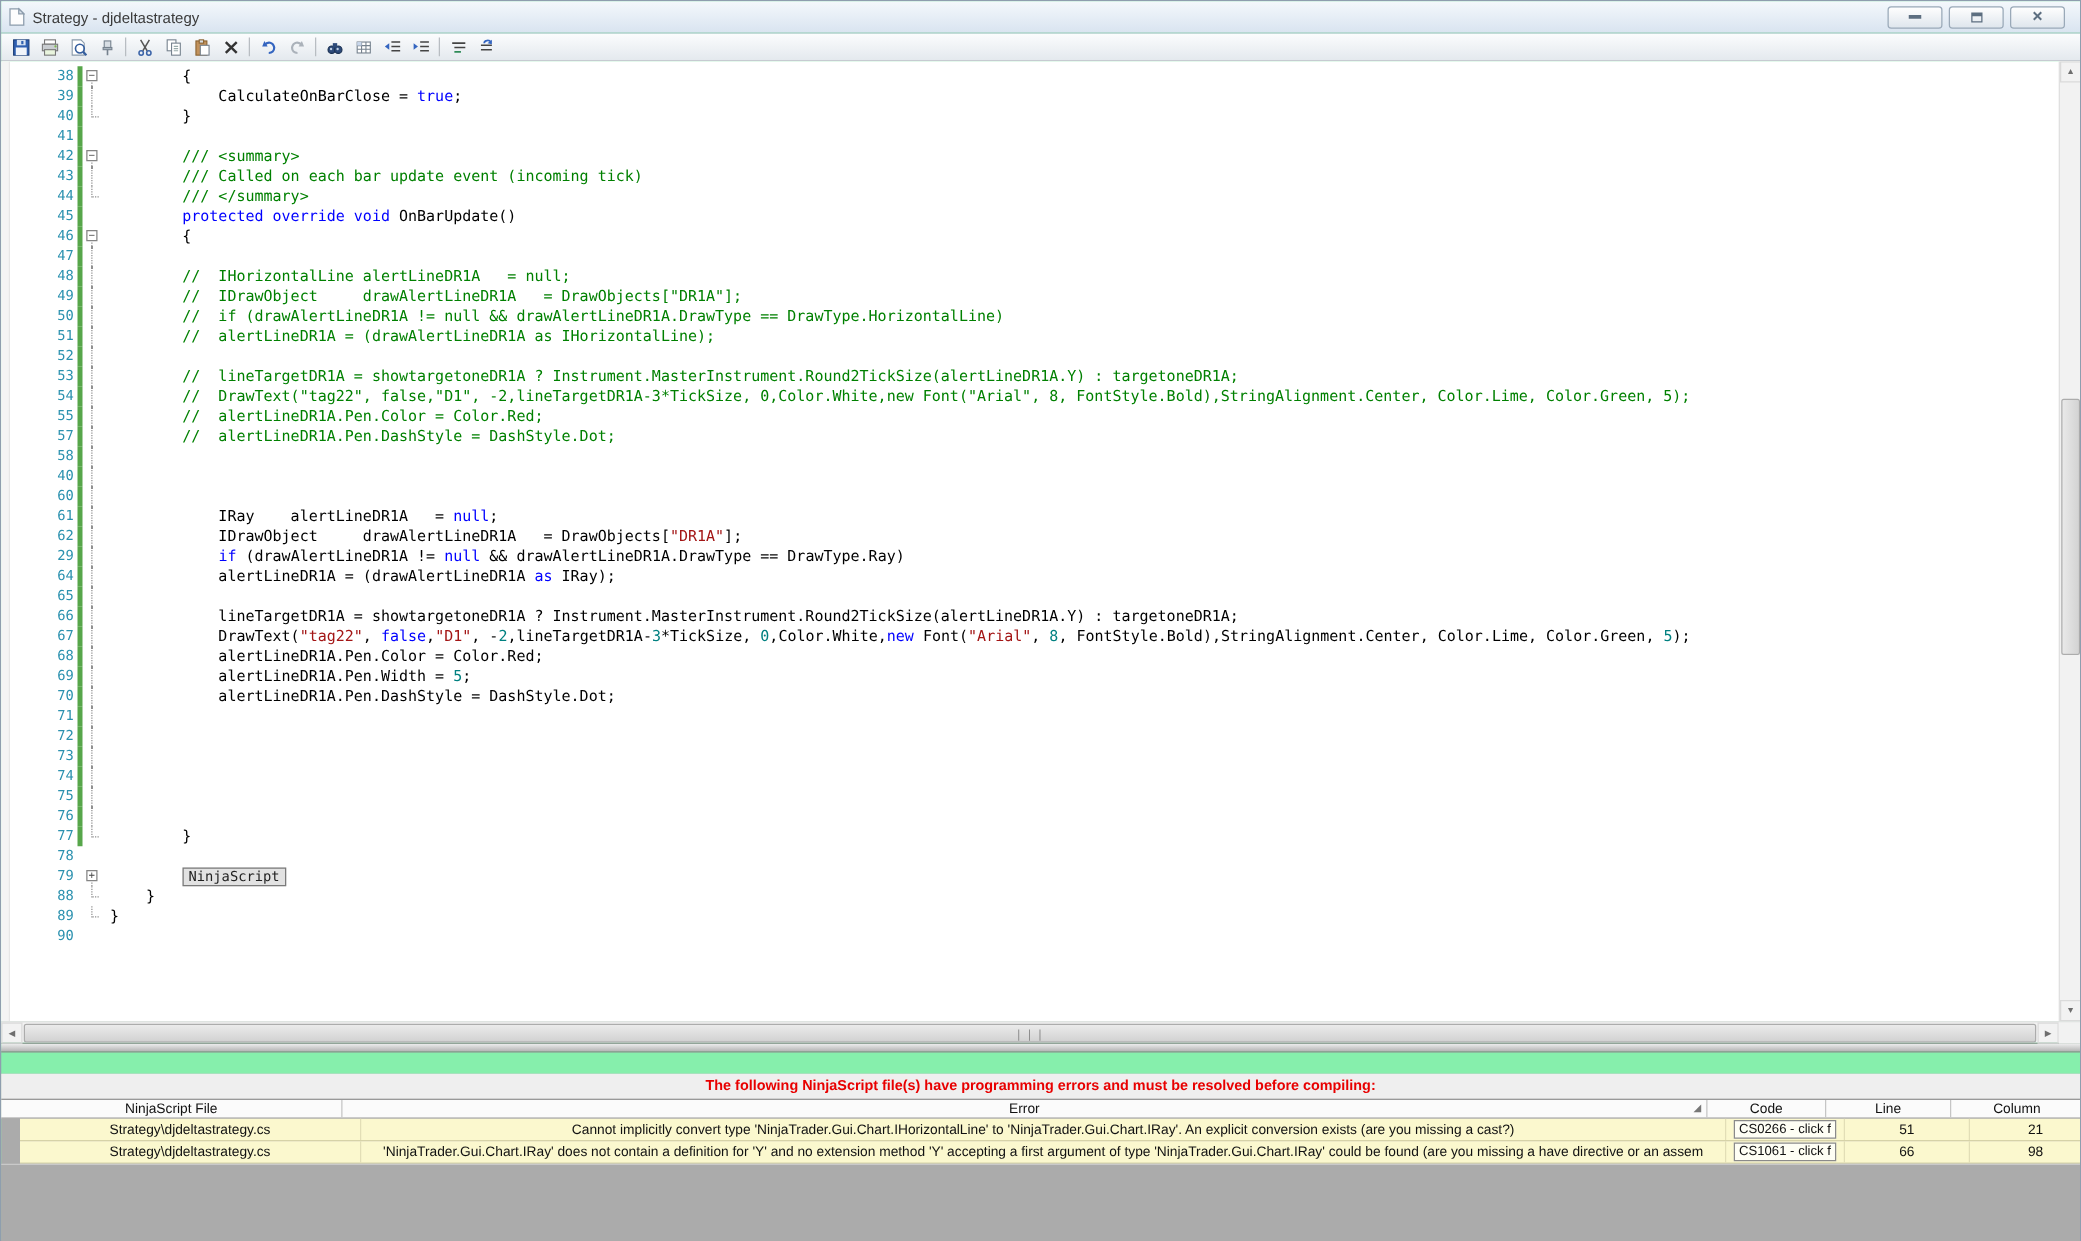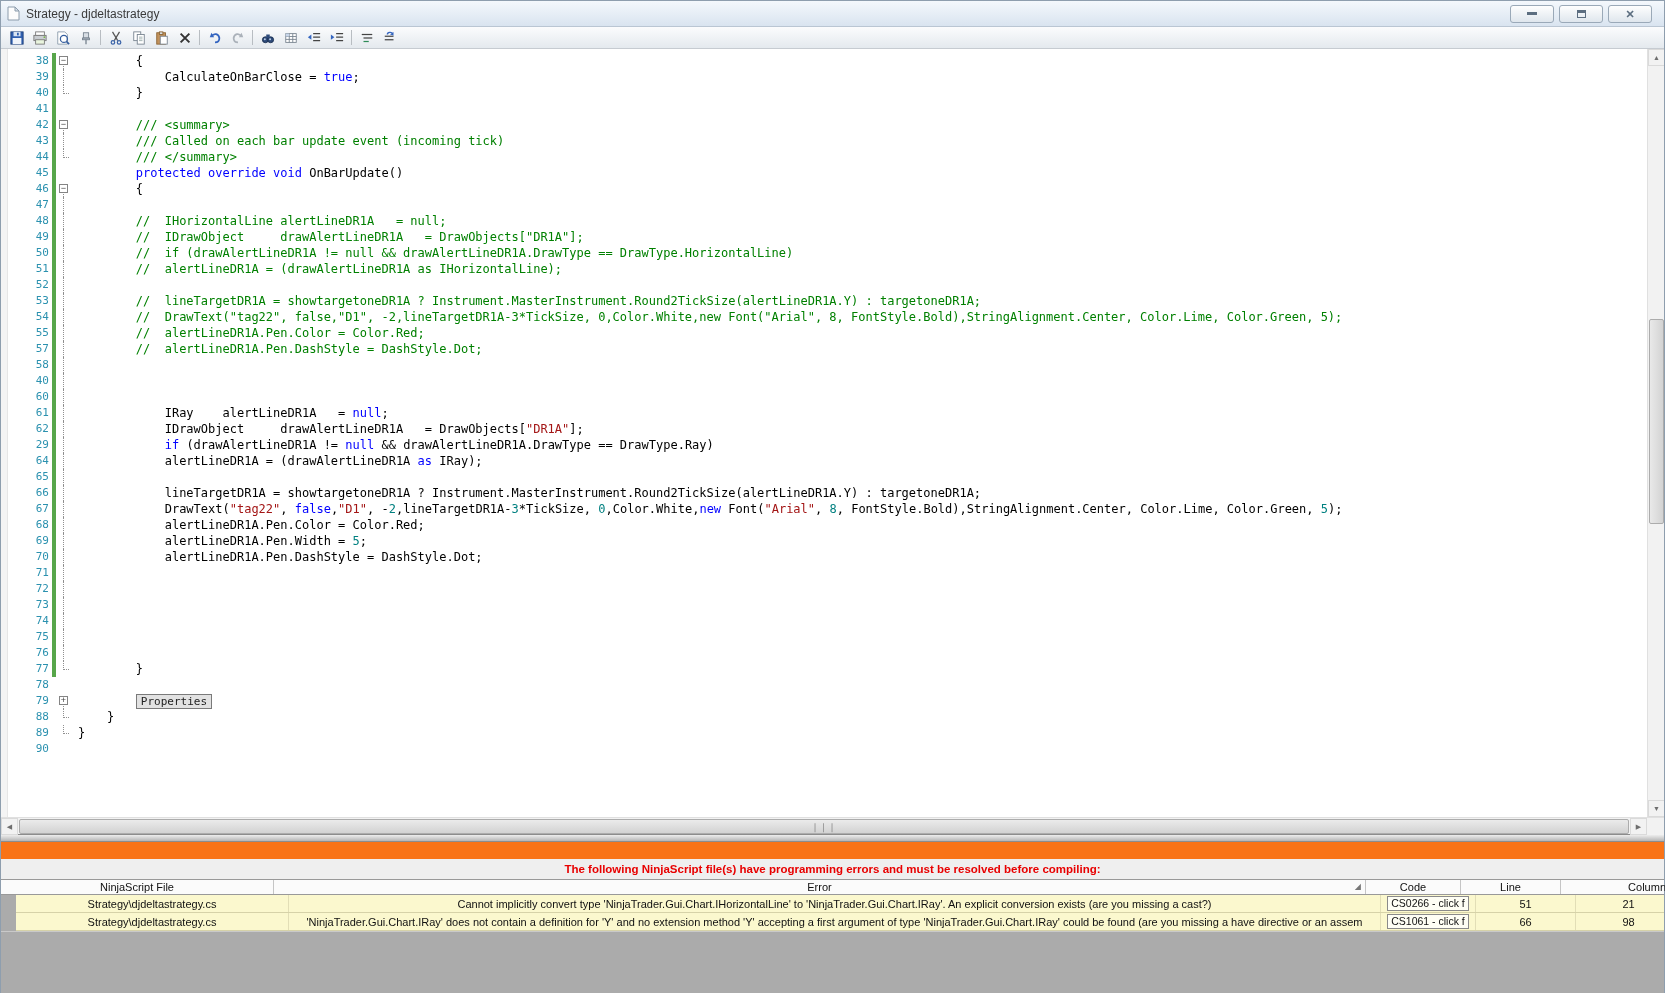--- a/index.html
+++ b/index.html
@@ -1,38 +1,38 @@
 <!DOCTYPE html>
 <html><head>
 <meta charset="utf-8">
 <style>
   * { box-sizing: border-box; }
   html,body { margin:0; padding:0; }
   body { width:1665px; height:993px; font-family:"Liberation Sans",sans-serif; background:#ABABAB; overflow:hidden; }
-  .window { width:1665px; height:993px; background:#f97316; position:relative; border:1px solid #8E9EAE; }
+  .window { width:1665px; height:993px; background:#86efac; position:relative; border:1px solid #8E9EAE; }
 
   
   .titlebar { height:26px; background:linear-gradient(#F4F8FC,#D9E4F0); border-bottom:1px solid #BAC6D3; display:flex; align-items:center; padding:0 6px; }
   .title-text { font-size:12px; color:#3A3A3A; margin-left:6px; }
   .winbtns { margin-left:auto; display:flex; gap:5px; padding-right:6px; }
   .winbtn { width:44px; height:18px; border:1px solid #9AA9B8; border-radius:3px; background:linear-gradient(#FEFEFE,#DFE6ED); display:flex; align-items:center; justify-content:center; color:#5C6E80; }
   .g-min { width:10px; height:3px; background:currentColor; }
   .g-res { width:9px; height:8px; border:1px solid currentColor; border-top:3px solid currentColor; }
   .g-close { font-size:11px; font-weight:bold; line-height:10px; }
 
   
   .toolbar { height:22px; background:linear-gradient(#FBFCFD,#E4E9EE); border-bottom:1px solid #C6CBD1; display:flex; align-items:center; padding:0 4px; }
   .tbtn { width:23px; height:20px; display:flex; align-items:center; justify-content:center; border-radius:2px; }
   .tsep { width:1px; height:15px; background:#B8BDC2; margin:0 3px; }
 
   
   .editor { height:768px; position:relative; background:#fff; overflow:hidden; }
   .leftstrip { position:absolute; left:0; top:0; bottom:0; width:7px; background:#F4F4F4; border-right:1px solid #E6E6E6; }
   .codelines { position:absolute; left:8px; top:4px; right:17px; }
-  .crow { height:16px; display:flex; align-items:stretch; white-space:pre; font-family:"DejaVu Sans Mono","Liberation Mono",monospace; font-size:12px; }
+  .crow { height:16px; display:flex; align-items:stretch; white-space:pre; font-family:"DejaVu Sans Mono","Liberation Mono",monospace; font-size:12px;padding-left:10px; }
   .ln { width:40px; text-align:right; color:#2B91AF; font-size:11px; line-height:16px; flex:none; }
   .chg { width:4px; flex:none; margin-left:3px; }
   .chg.on { background:#57A64A; }
   .fold { width:16px; flex:none; position:relative; }
   .f-v::before { content:""; position:absolute; left:7px; top:0; bottom:0; border-left:1px dotted #909090; }
   .f-e::before { content:""; position:absolute; left:7px; top:0; height:9px; border-left:1px dotted #909090; }
   .f-e::after { content:""; position:absolute; left:8px; top:8px; width:5px; border-top:1px dotted #909090; }
   .f-m::before, .f-p::before { content:""; position:absolute; left:7px; top:13px; bottom:0; border-left:1px dotted #909090; }
   .fbox { position:absolute; left:3px; top:3px; width:9px; height:9px; border:1px solid #848484; background:#fff; font-size:9px; line-height:7px; text-align:center; color:#444; font-family:"Liberation Sans",sans-serif; }
   .codetext { padding-left:6px; line-height:16px; }
@@ -55,21 +55,21 @@
 
   
   .splitter { height:8px; background:linear-gradient(#EDEDED,#B5B5B5); border-top:1px solid #8C8C8C; border-bottom:1px solid #8C8C8C; }
 
   
   .errorpanel { height:152px; background:#ABABAB; }
   .banner { height:20px; background:#EFEFEF; display:flex; align-items:center; justify-content:center;margin-top:17px; }
   .banner span { color:#E80000; font-weight:bold; font-size:11.5px; }
   .ehead { height:16px; display:flex; background:#FBFBFB; border-top:1px solid #999; border-bottom:1px solid #999; font-size:11px; color:#111; }
   .ehead .cell { border-right:1px solid #C5C5C5; display:flex; align-items:center; justify-content:center; position:relative; }
-  .ehead .cell:last-child { border-right:none;justify-content:flex-end; }
+  .ehead .cell:last-child { border-right:none; }
   .sort { position:absolute; right:4px; top:2px; font-size:8px; color:#777; }
   .c-file { width:273px; flex:none; }
   .c-err  { width:1092px; flex:none; }
   .c-code { width:95px; flex:none; }
   .c-line { width:100px; flex:none; }
   .c-col  { width:105px; flex:none; }
   .erow { height:18px; display:flex; background:#FBF8CE; border-bottom:1px solid #D6D2A8; font-size:11px; color:#111;margin-left:15px; }
   .erow .cell { display:flex; align-items:center; justify-content:center; border-right:1px solid #E2DEB6; overflow:hidden; white-space:nowrap; }
   .erow .cell:last-child { border-right:none; }
   .codebox { border:1px solid #8A8A8A; background:#FEFEF4; padding:0 3px; font-size:10.5px; line-height:13px; white-space:nowrap; }
@@ -267,21 +267,21 @@
         <div class="crow"><span class="ln">69</span><span class="chg on"></span><span class="fold f-v"></span><span class="codetext"><span class="sg-d">            alertLineDR1A.Pen.Width = </span><span class="sg-n">5</span><span class="sg-d">;</span></span></div>
         <div class="crow"><span class="ln">70</span><span class="chg on"></span><span class="fold f-v"></span><span class="codetext"><span class="sg-d">            alertLineDR1A.Pen.DashStyle = DashStyle.Dot;</span></span></div>
         <div class="crow"><span class="ln">71</span><span class="chg on"></span><span class="fold f-v"></span><span class="codetext"></span></div>
         <div class="crow"><span class="ln">72</span><span class="chg on"></span><span class="fold f-v"></span><span class="codetext"></span></div>
         <div class="crow"><span class="ln">73</span><span class="chg on"></span><span class="fold f-v"></span><span class="codetext"></span></div>
         <div class="crow"><span class="ln">74</span><span class="chg on"></span><span class="fold f-v"></span><span class="codetext"></span></div>
         <div class="crow"><span class="ln">75</span><span class="chg on"></span><span class="fold f-v"></span><span class="codetext"></span></div>
         <div class="crow"><span class="ln">76</span><span class="chg on"></span><span class="fold f-v"></span><span class="codetext"></span></div>
         <div class="crow"><span class="ln">77</span><span class="chg on"></span><span class="fold f-e"></span><span class="codetext"><span class="sg-d">        }</span></span></div>
         <div class="crow"><span class="ln">78</span><span class="chg"></span><span class="fold"></span><span class="codetext"></span></div>
-        <div class="crow"><span class="ln">79</span><span class="chg"></span><span class="fold f-p"><span class="fbox">+</span></span><span class="codetext"><span class="sg-d">        </span><span class="sg-box">Properties</span></span></div>
+        <div class="crow"><span class="ln">79</span><span class="chg"></span><span class="fold f-p"><span class="fbox">+</span></span><span class="codetext"><span class="sg-d">        </span><span class="sg-box">NinjaScript</span></span></div>
         <div class="crow"><span class="ln">88</span><span class="chg"></span><span class="fold f-e"></span><span class="codetext"><span class="sg-d">    }</span></span></div>
         <div class="crow"><span class="ln">89</span><span class="chg"></span><span class="fold f-e"></span><span class="codetext"><span class="sg-d">}</span></span></div>
         <div class="crow"><span class="ln">90</span><span class="chg"></span><span class="fold"></span><span class="codetext"></span></div>
       </div>
     <div class="vscroll">
       <div class="sarr" style="top:0">▲</div>
       <div class="vthumb"></div>
       <div class="sarr" style="bottom:0">▼</div>
     </div>
   </div>

